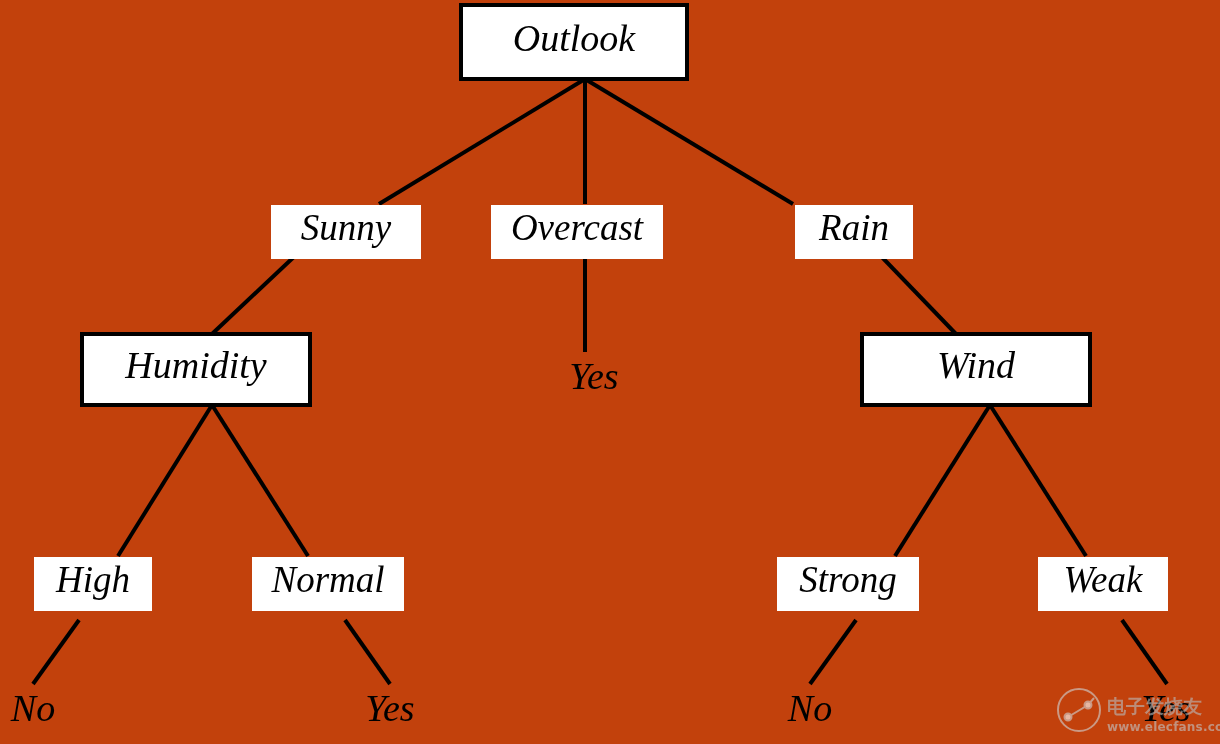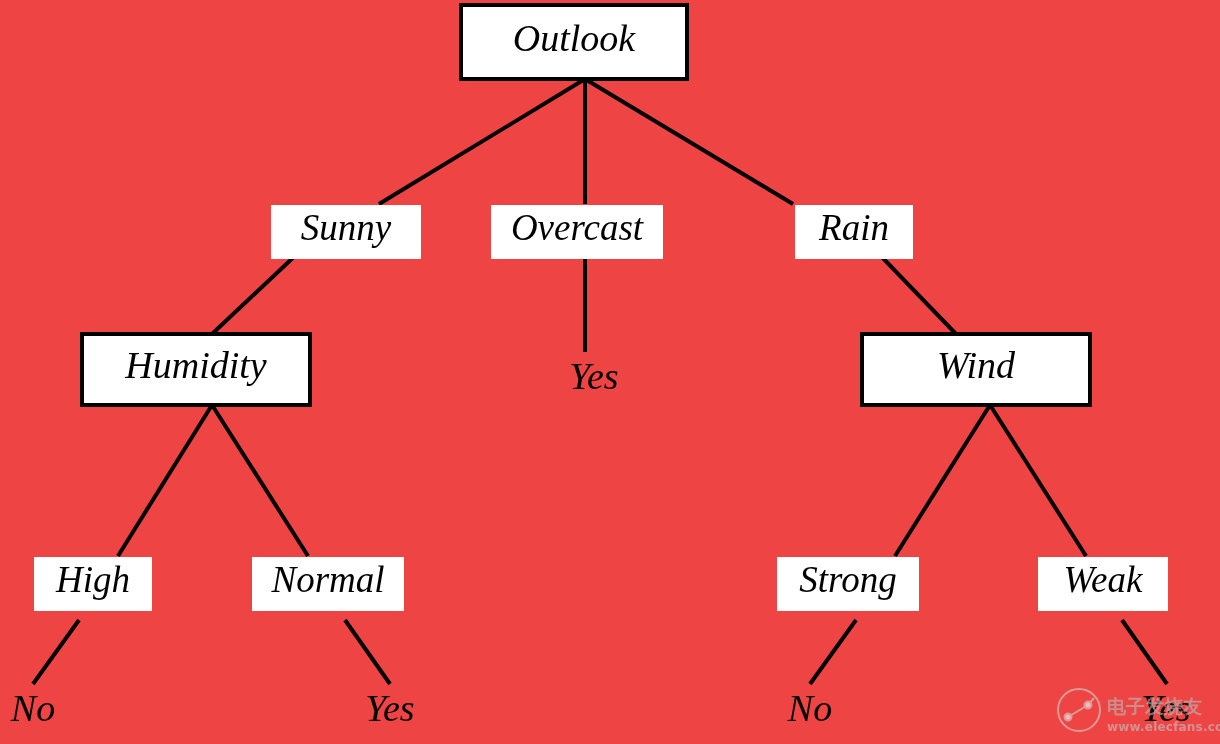--- a/index.html
+++ b/index.html
@@ -7,21 +7,21 @@
     padding: 0;
     background: #ffffff;
   }
   body {
     font-family: "Liberation Serif", "DejaVu Serif", serif;
   }
   #diagram-root {
     position: relative;
     width: 1220px;
     height: 744px;
-    background: #ef4444;
+    background: #c2410c;
     overflow: hidden;
   }
   #tree-svg {
     position: absolute;
     top: 0;
     left: 0;
     width: 1220px;
     height: 744px;
     display: block;
   }

